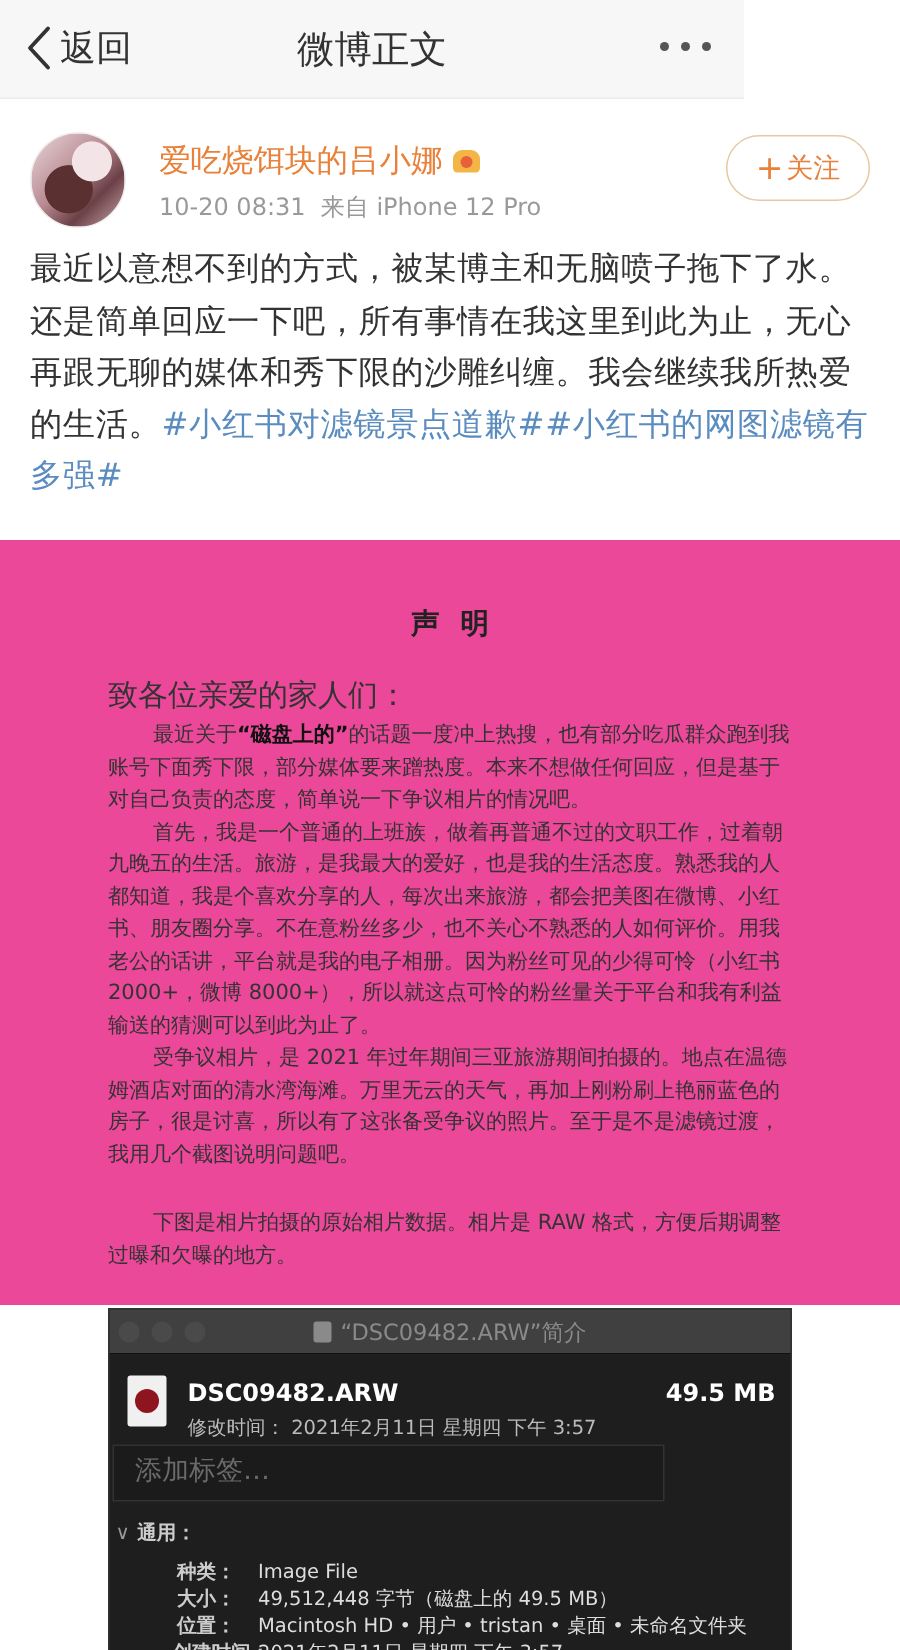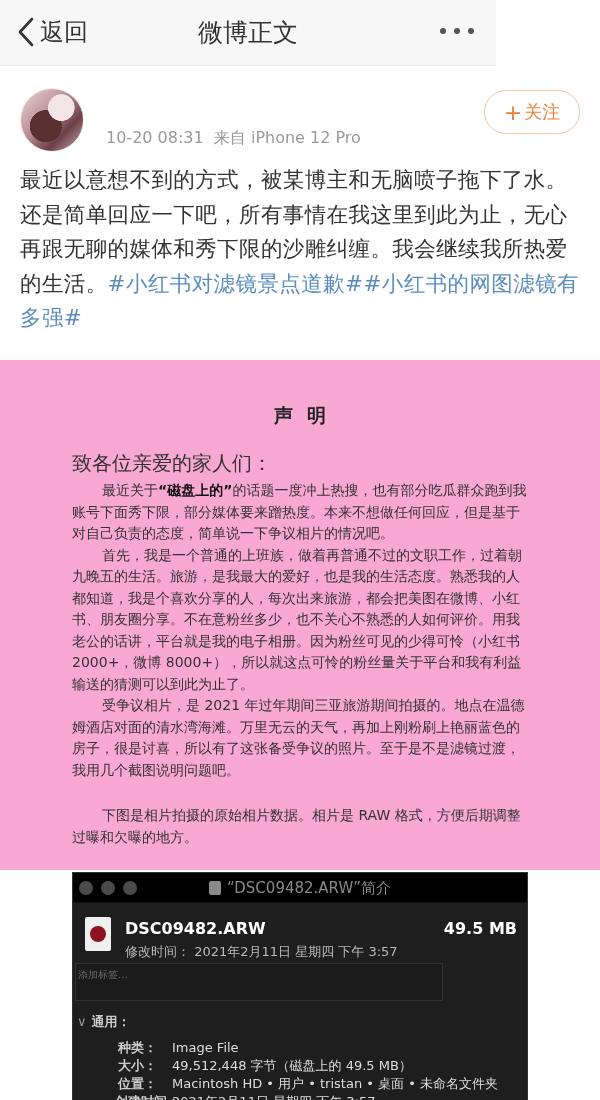--- a/index.html
+++ b/index.html
@@ -25,41 +25,41 @@
   .crown::before { content: ""; position: absolute; left: 1px; top: 3px; width: 18px; height: 15px; background: #f3b545; border-radius: 6px 6px 3px 3px; }
   .crown::after { content: ""; position: absolute; left: 6px; top: 7px; width: 8px; height: 8px; background: #e8603a; border-radius: 50%; }
   .meta { position: absolute; left: 106px; top: 62px; font-size: 16px; color: #999; }
   .follow-btn { position: absolute; left: 484px; top: 90px; width: 96px; height: 44px; border: 1.5px solid #e7c9a4; border-radius: 22px;
     color: #e8813a; font-size: 18px; display: flex; align-items: center; justify-content: center; background: #fff; cursor: pointer; }
   .follow-btn .plus { font-size: 22px; margin-right: 2px; }
 
   .post-text { position: absolute; left: 20px; top: 163px; width: 560px; font-size: 21.5px; line-height: 34.5px; color: #333; letter-spacing: 0.4px; }
   .hashtag { color: #5b8cc0; cursor: pointer; }
 
-  .doc { position: absolute; left: 0; top: 360px; width: 600px; height: 510px; background: #f9a8d4; }
+  .doc { position: absolute; left: 0; top: 360px; width: 600px; height: 510px; background: #ec4899; }
   .doc-title { position: absolute; left: 0; right: 0; top: 43px; text-align: center; font-size: 19px; font-weight: bold; letter-spacing: 14px; color: #222; padding-left: 14px; }
   .doc-greet { position: absolute; left: 72px; top: 90px; font-size: 20px; color: #333; }
   .doc-body { position: absolute; left: 72px; top: 120px; width: 456px; font-size: 14px; line-height: 21.5px; color: #333; }
   .doc-body p { text-indent: 30px; }
   .doc-body p.gap { margin-top: 24px; }
   .doc-body b { font-weight: bold; color: #111; }
 
   .finder { position: absolute; left: 72px; top: 872px; width: 456px; height: 228px; background: #1e1e1e; border: 1px solid #333; border-bottom: none; color: #ddd; }
-  .finder-titlebar { height: 30px; background: #000000; border-bottom: 1px solid #111; position: relative; }
+  .finder-titlebar { height: 30px; background: #404040; border-bottom: 1px solid #111; position: relative; }
   .traffic { position: absolute; left: 6px; top: 8px; display: flex; gap: 8px; }
   .traffic i { display: block; width: 14px; height: 14px; border-radius: 50%; background: #4a4a4a; cursor: pointer; }
   .finder-title { position: absolute; left: 0; right: 0; top: 6px; text-align: center; font-size: 15px; color: #8a8a8a; }
   .finder-title .ficon { display: inline-block; width: 12px; height: 14px; background: #8a8a8a; border-radius: 2px; vertical-align: -2px; margin-right: 6px; }
   .file-row { position: absolute; left: 0; top: 36px; width: 100%; height: 50px; }
   .file-icon { position: absolute; left: 12px; top: 8px; width: 26px; height: 34px; background: #f0f0f0; border-radius: 2px; }
   .file-icon::after { content: ""; position: absolute; left: 5px; top: 9px; width: 16px; height: 16px; border-radius: 50%; background: #8e1420; }
   .file-name { position: absolute; left: 52px; top: 10px; font-size: 16px; font-weight: bold; color: #fff; }
   .file-size { position: absolute; right: 10px; top: 10px; font-size: 16px; font-weight: bold; color: #fff; }
   .file-mod { position: absolute; left: 52px; top: 34px; font-size: 13px; color: #bbb; }
-  .tag-field { position: absolute; left: 2px; top: 90px; width: 368px; height: 38px; border: 1px solid #333; background: #1b1b1b; padding: 4px 2px; font-size: 10px; color: #6a6a6a; cursor: text; }
+  .tag-field { position: absolute; left: 2px; top: 90px; width: 368px; height: 38px; border: 1px solid #333; background: #1b1b1b; padding: 4px 14px; font-size: 18px; color: #6a6a6a; cursor: text; }
   .section-head { position: absolute; left: 4px; top: 140px; font-size: 13px; color: #ccc; font-weight: bold; cursor: pointer; }
   .section-head .chev { color: #999; margin-right: 5px; font-weight: normal; }
   .info-row { position: absolute; left: 0; font-size: 13px; color: #ddd; white-space: nowrap; }
   .info-row .k { display: inline-block; width: 84px; text-align: right; color: #ccc; font-weight: bold; padding-left: 42px; }
   .info-row .v { margin-left: 15px; }
 </style>
 </head>
 <body>
 
 <div class="navbar">
@@ -72,20 +72,24 @@
   <div class="nav-title">微博正文</div>
   <div class="nav-more">
     <i></i>
       <i></i>
       <i></i>
   </div>
 </div>
 
 <div class="post-header">
   <div class="avatar"></div>
+  <div class="username">
+    <span>爱吃烧饵块的吕小娜</span>
+    <span class="crown"></span>
+  </div>
   <div class="meta">
     <span>10-20 08:31</span>&nbsp;
     <span>来自 iPhone 12 Pro</span>
   </div>
 </div>
 <div class="follow-btn">
   <span class="plus">+</span>
   <span>关注</span>
 </div>
 

